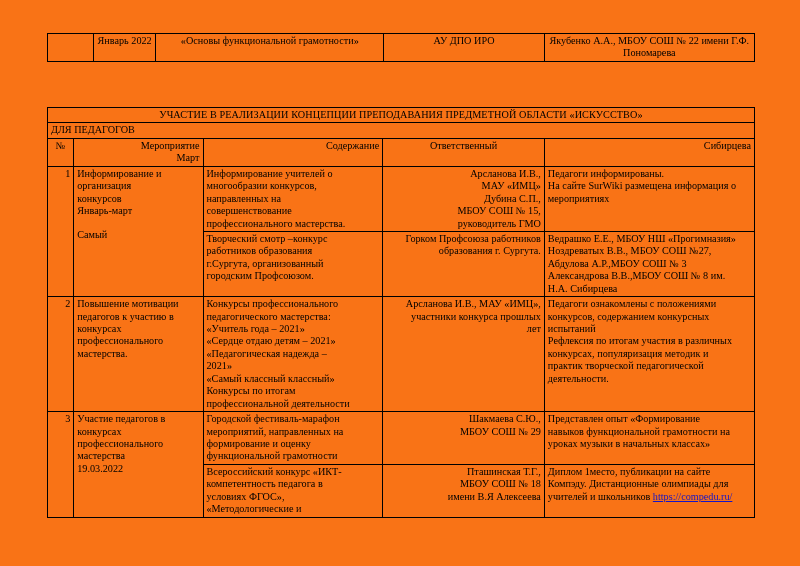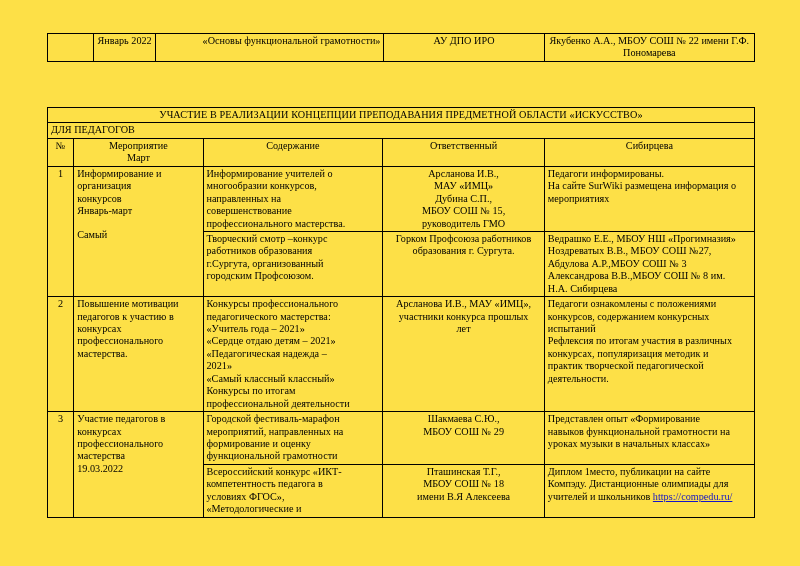--- a/index.html
+++ b/index.html
@@ -12,21 +12,21 @@
     height: 566px;
     font-family: "Liberation Serif", "DejaVu Serif", serif;
     color: #000000;
     overflow: hidden;
   }
 
   .page {
     position: relative;
     width: 800px;
     height: 566px;
-    background: #fde047;
+    background: #f97316;
     box-sizing: border-box;
     text-decoration: underline;
   }
 
   
   table.doc {
     border-collapse: collapse;
     table-layout: fixed;
     width: 708px;
     margin: 0;
@@ -44,21 +44,21 @@
   .top-table-wrap {
     position: absolute;
     left: 47px;
     top: 33px;
   }
   table.top-table td {
     height: 14px;
   }
   .tt-c0 { width: 46px; }
   .tt-c1 { width: 62px; text-align: center; }
-  .tt-c2 { width: 228px; text-align: right; }
+  .tt-c2 { width: 228px; text-align: center; }
   .tt-c3 { width: 160px; text-align: center; }
   .tt-c4 { width: 210px; text-align: center; }
 
   .two-line { line-height: 1.55; }
 
   
   .main-table-wrap {
     position: absolute;
     left: 47px;
     top: 107px;
@@ -80,21 +80,21 @@
     padding-bottom: 4px;
     padding-left: 5px;
   }
 
   .c-num     { width: 26px;  text-align: center; }
   .c-event   { width: 128px; text-align: left; }
   .c-content { width: 178px; text-align: left; }
   .c-resp    { width: 160px; text-align: center; }
   .c-result  { width: 208px; text-align: left; }
 
-  td.ctr { text-align: center; }
+  td.ctr { text-align: right; }
 
   .nowrapline { white-space: nowrap; }
 
   .spacer-line { display: block; height: 11px; }
 
   a.doclink {
     color: #1515c8;
     text-decoration: underline;
   }
 

